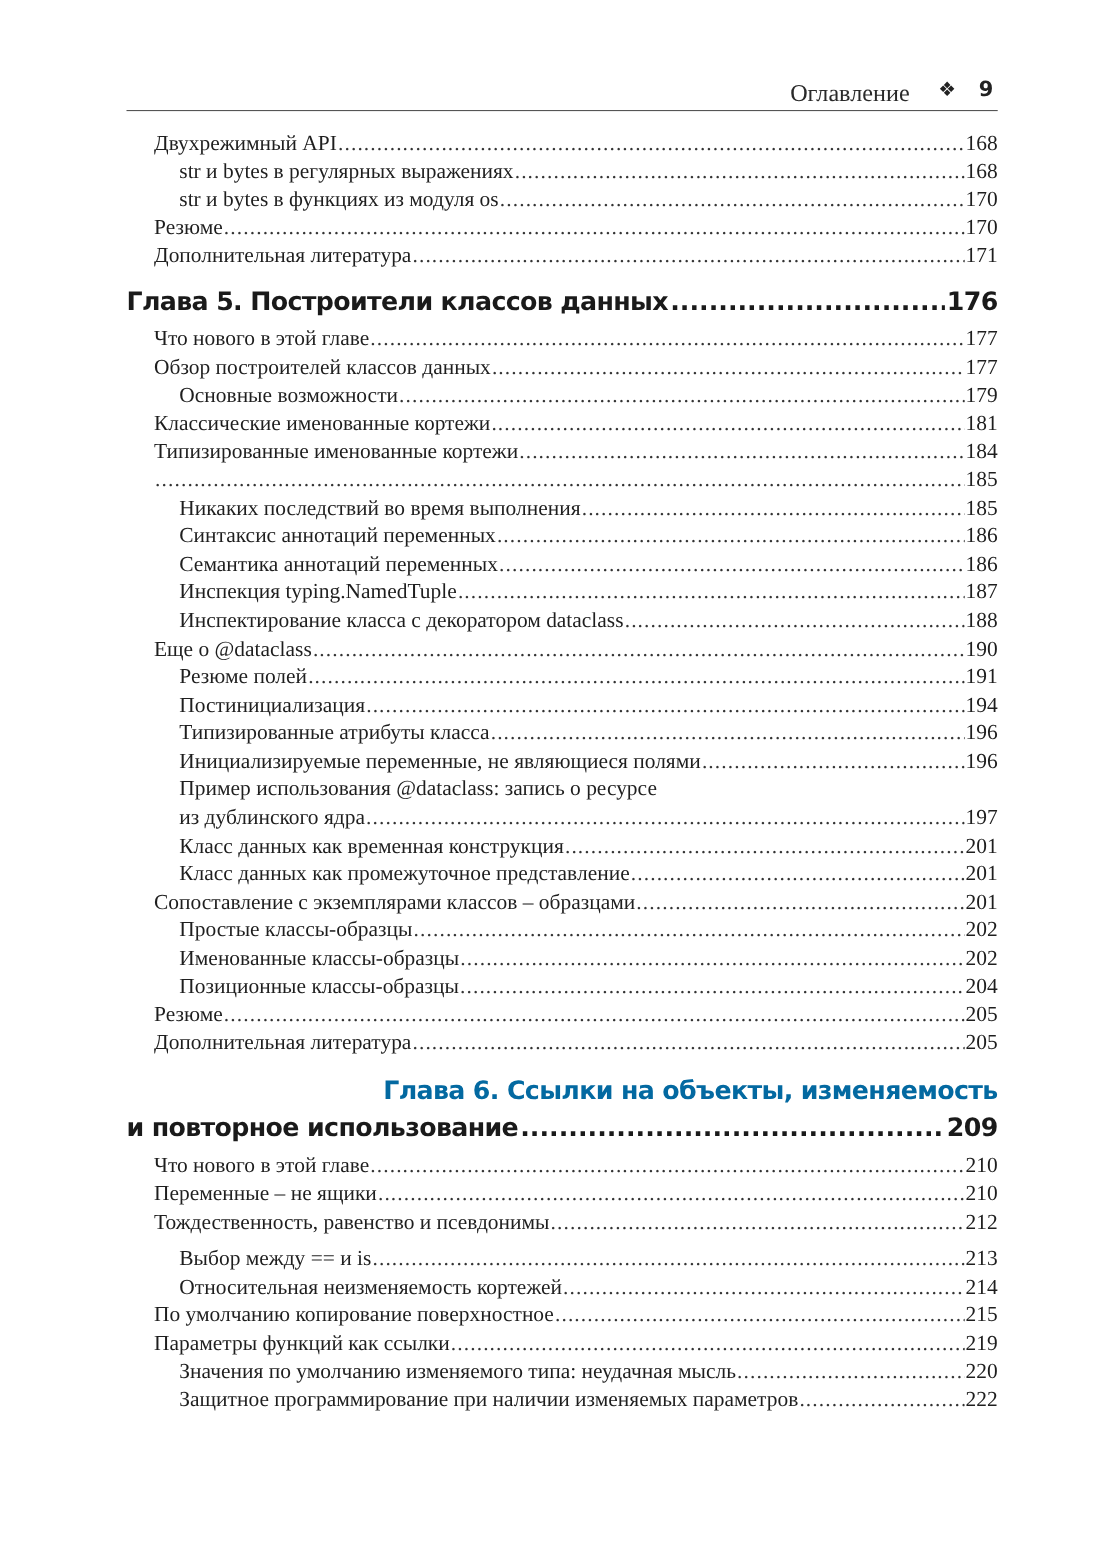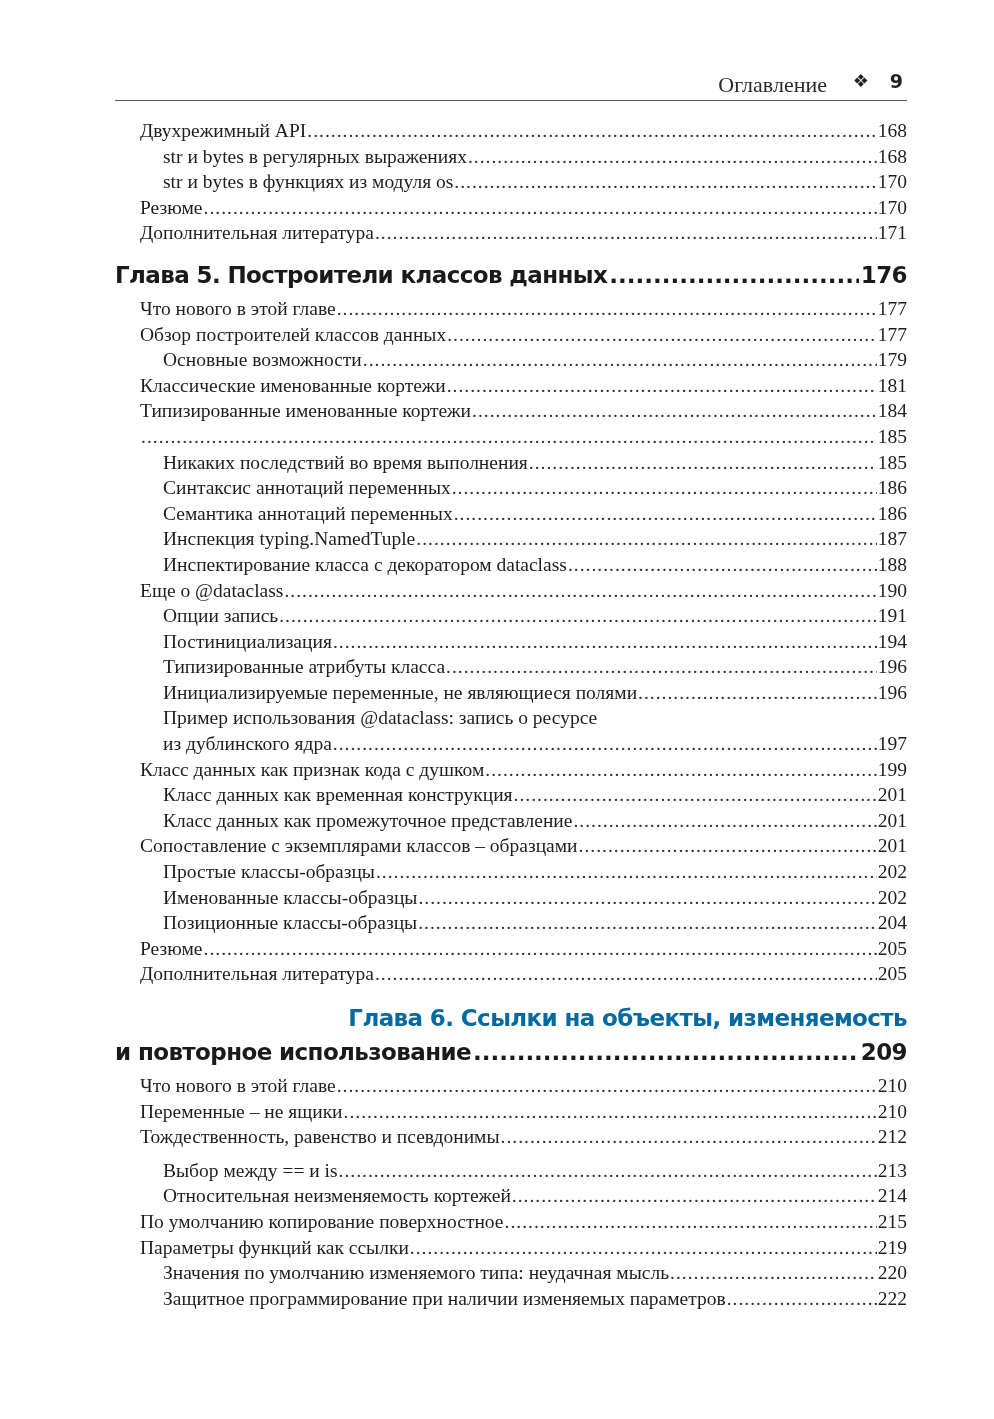--- a/index.html
+++ b/index.html
@@ -135,21 +135,21 @@
         <span class="t">Инспектирование класса с декоратором dataclass</span>
         <span class="dots"></span>
         <span class="p">188</span>
       </div>
       <div class="entry l1">
         <span class="t">Еще о @dataclass</span>
         <span class="dots"></span>
         <span class="p">190</span>
       </div>
       <div class="entry l2">
-        <span class="t">Опции запись</span>
+        <span class="t">Резюме полей</span>
         <span class="dots"></span>
         <span class="p">191</span>
       </div>
       <div class="entry l2">
         <span class="t">Постинициализация</span>
         <span class="dots"></span>
         <span class="p">194</span>
       </div>
       <div class="entry l2">
         <span class="t">Типизированные атрибуты класса</span>
@@ -161,25 +161,20 @@
         <span class="dots"></span>
         <span class="p">196</span>
       </div>
       <div class="entry l2">
         <span class="t">Пример использования @dataclass: запись о ресурсе</span>
       </div>
       <div class="entry l2">
         <span class="t">из дублинского ядра</span>
         <span class="dots"></span>
         <span class="p">197</span>
-      </div>
-      <div class="entry l1">
-        <span class="t">Класс данных как признак кода с душком</span>
-        <span class="dots"></span>
-        <span class="p">199</span>
       </div>
       <div class="entry l2">
         <span class="t">Класс данных как временная конструкция</span>
         <span class="dots"></span>
         <span class="p">201</span>
       </div>
       <div class="entry l2">
         <span class="t">Класс данных как промежуточное представление</span>
         <span class="dots"></span>
         <span class="p">201</span>

